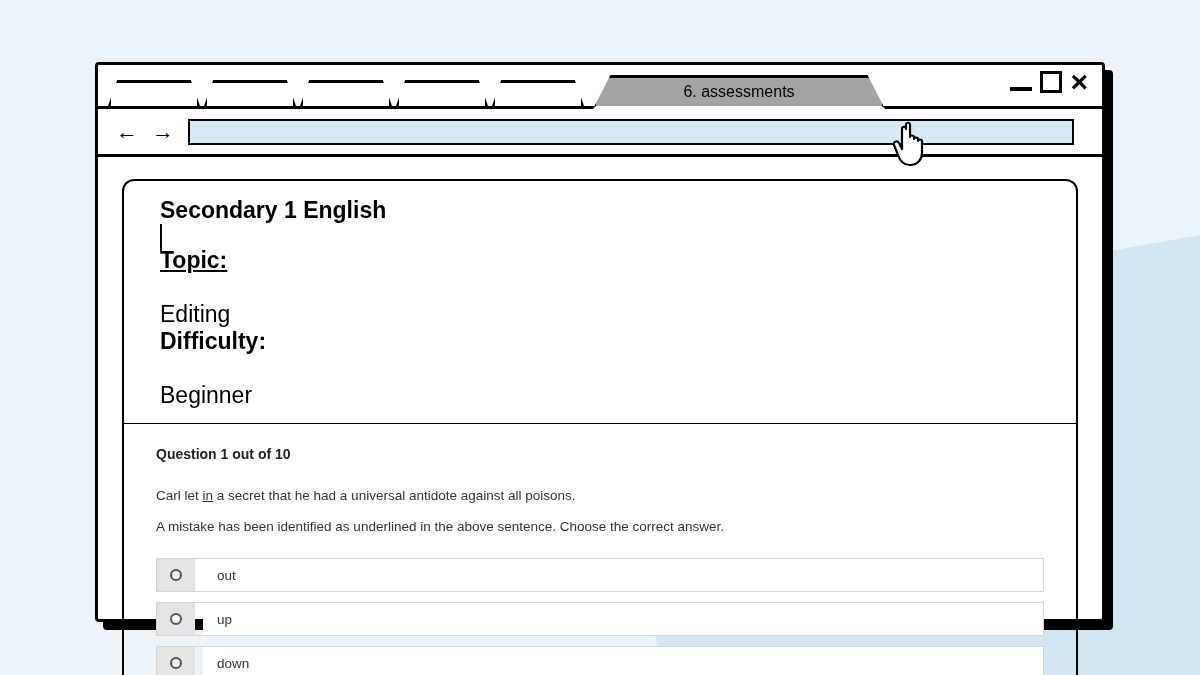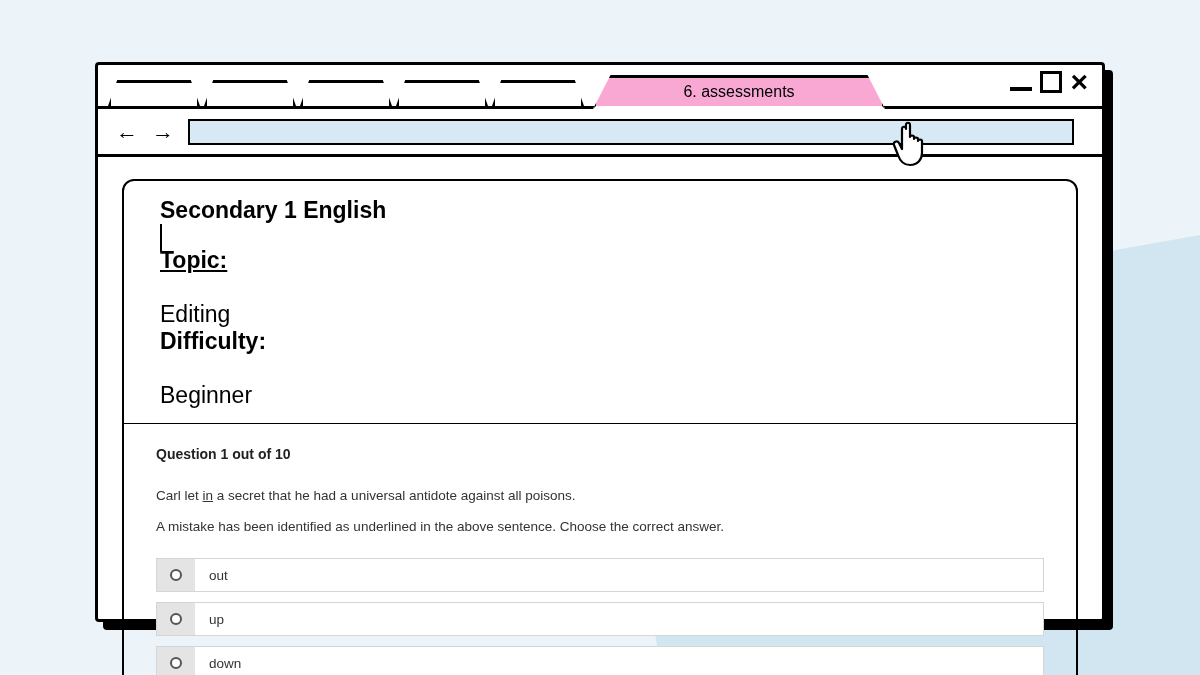--- a/index.html
+++ b/index.html
@@ -66,21 +66,21 @@
     left: 495px;
     bottom: -3px;
     height: 34px;
     width: 292px;
   }
   .active-tab {
     width: 100%;
     height: 100%;
     border: 3px solid #000;
     border-bottom: 3px solid #fff;
-    background: #f9a8d4;
+    background: #a3a3a3;
     clip-path: polygon(6% 0, 94% 0, 100% 100%, 0 100%);
     display: flex;
     align-items: center;
     justify-content: center;
     font-size: 16px;
     font-family: Arial, sans-serif;
   }
   .win-controls {
     position: absolute;
     right: 14px;
@@ -209,20 +209,21 @@
     background: #fff;
   }
   .option-label {
     flex: 1;
     display: flex;
     align-items: center;
     padding-left: 14px;
     font-size: 13.5px;
     color: #333;
     background: #fff;
+    margin-left: 8px;
   }
   .next-row {
     display: flex;
     justify-content: center;
     margin-top: 22px;
   }
   .next-btn {
     background: #c2410c;
     color: #fff;
     font-size: 22px;

